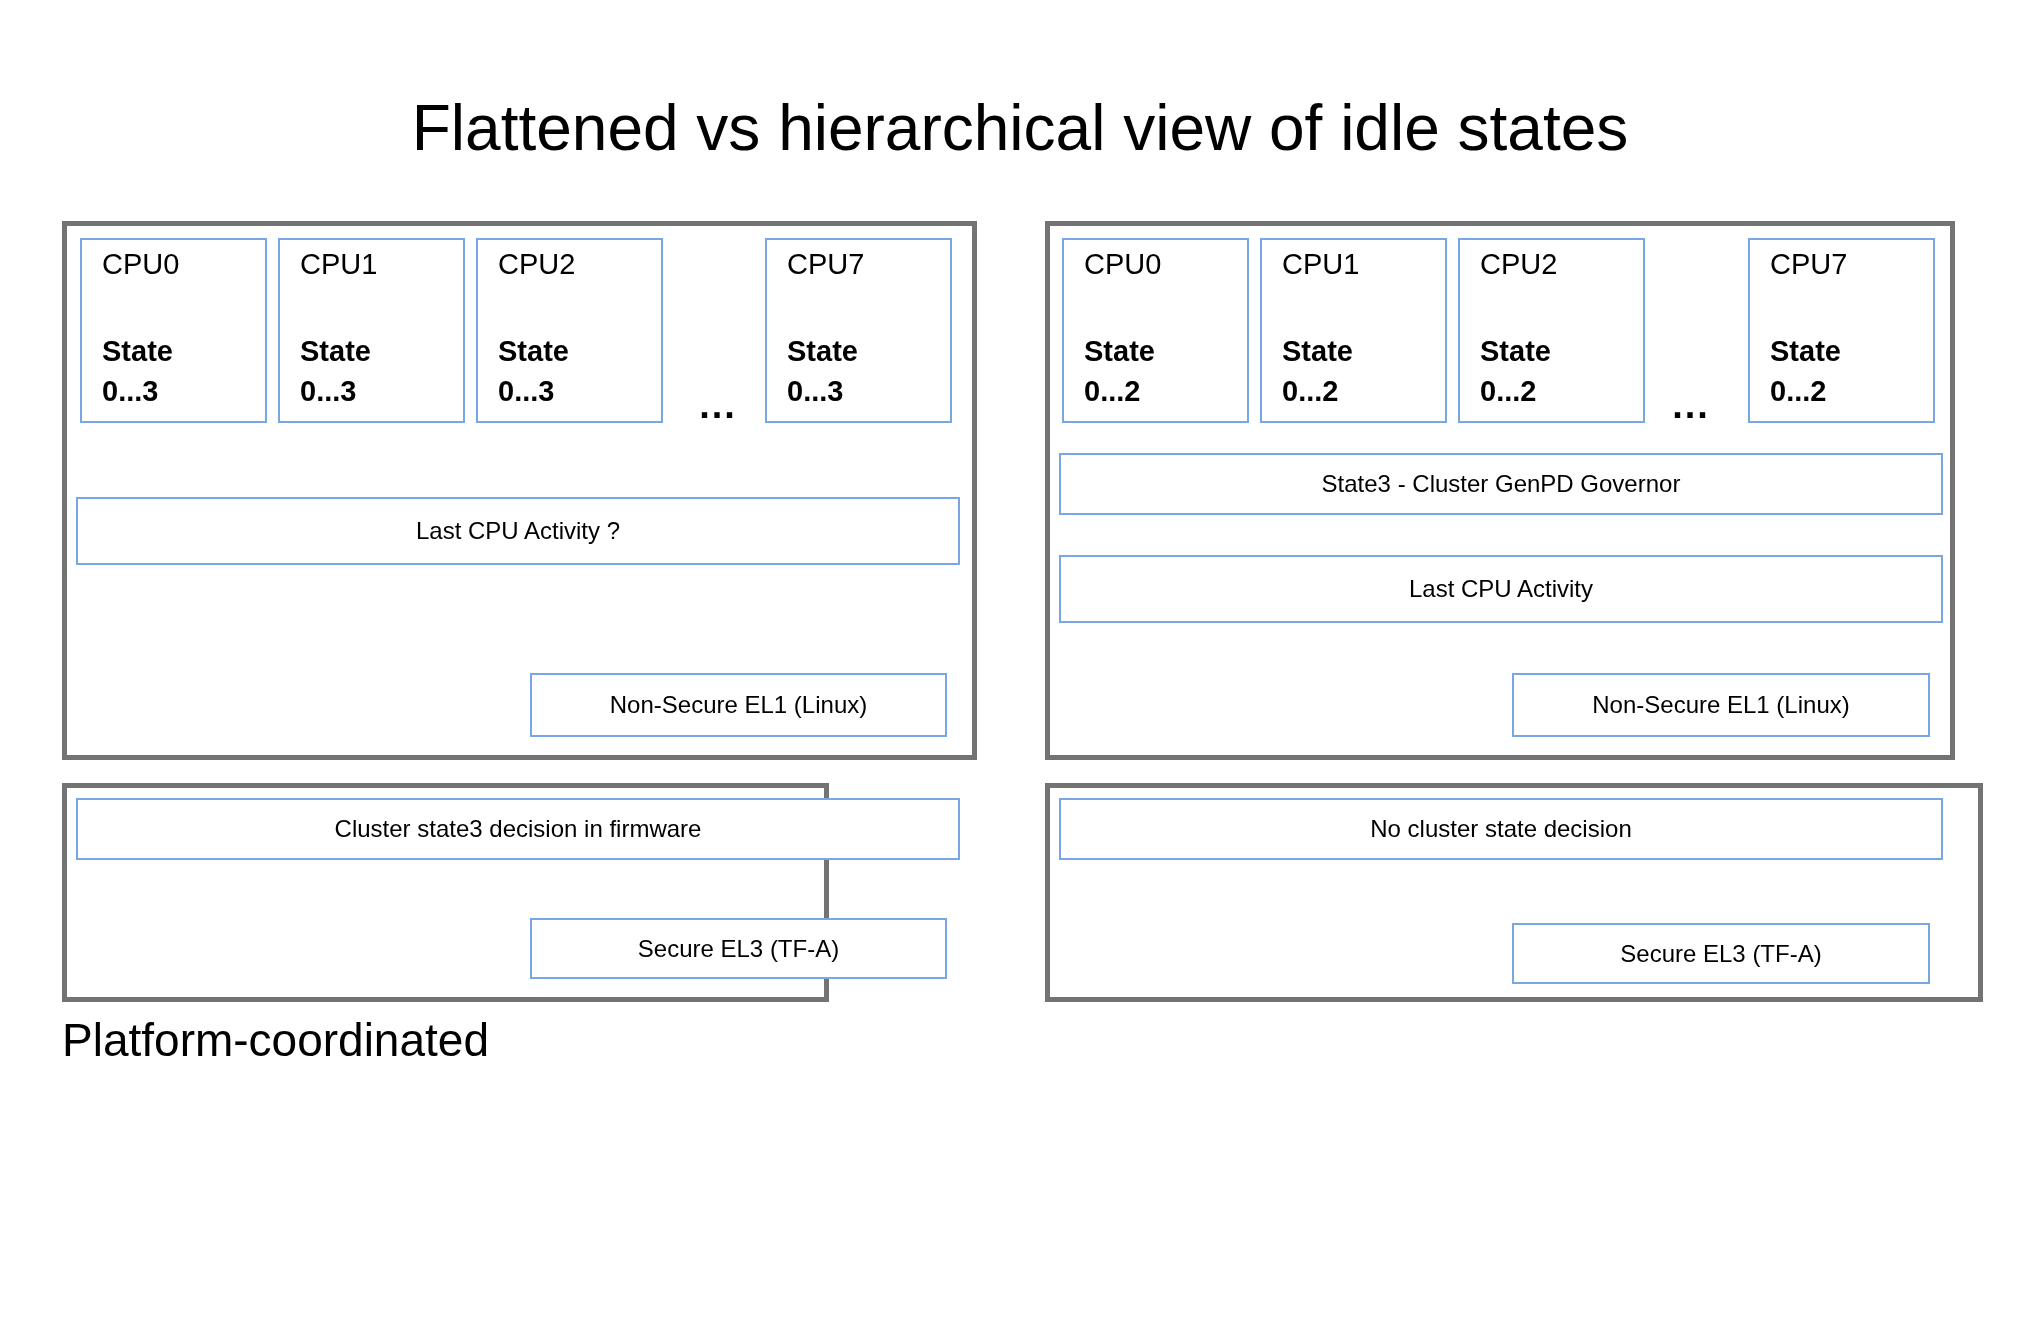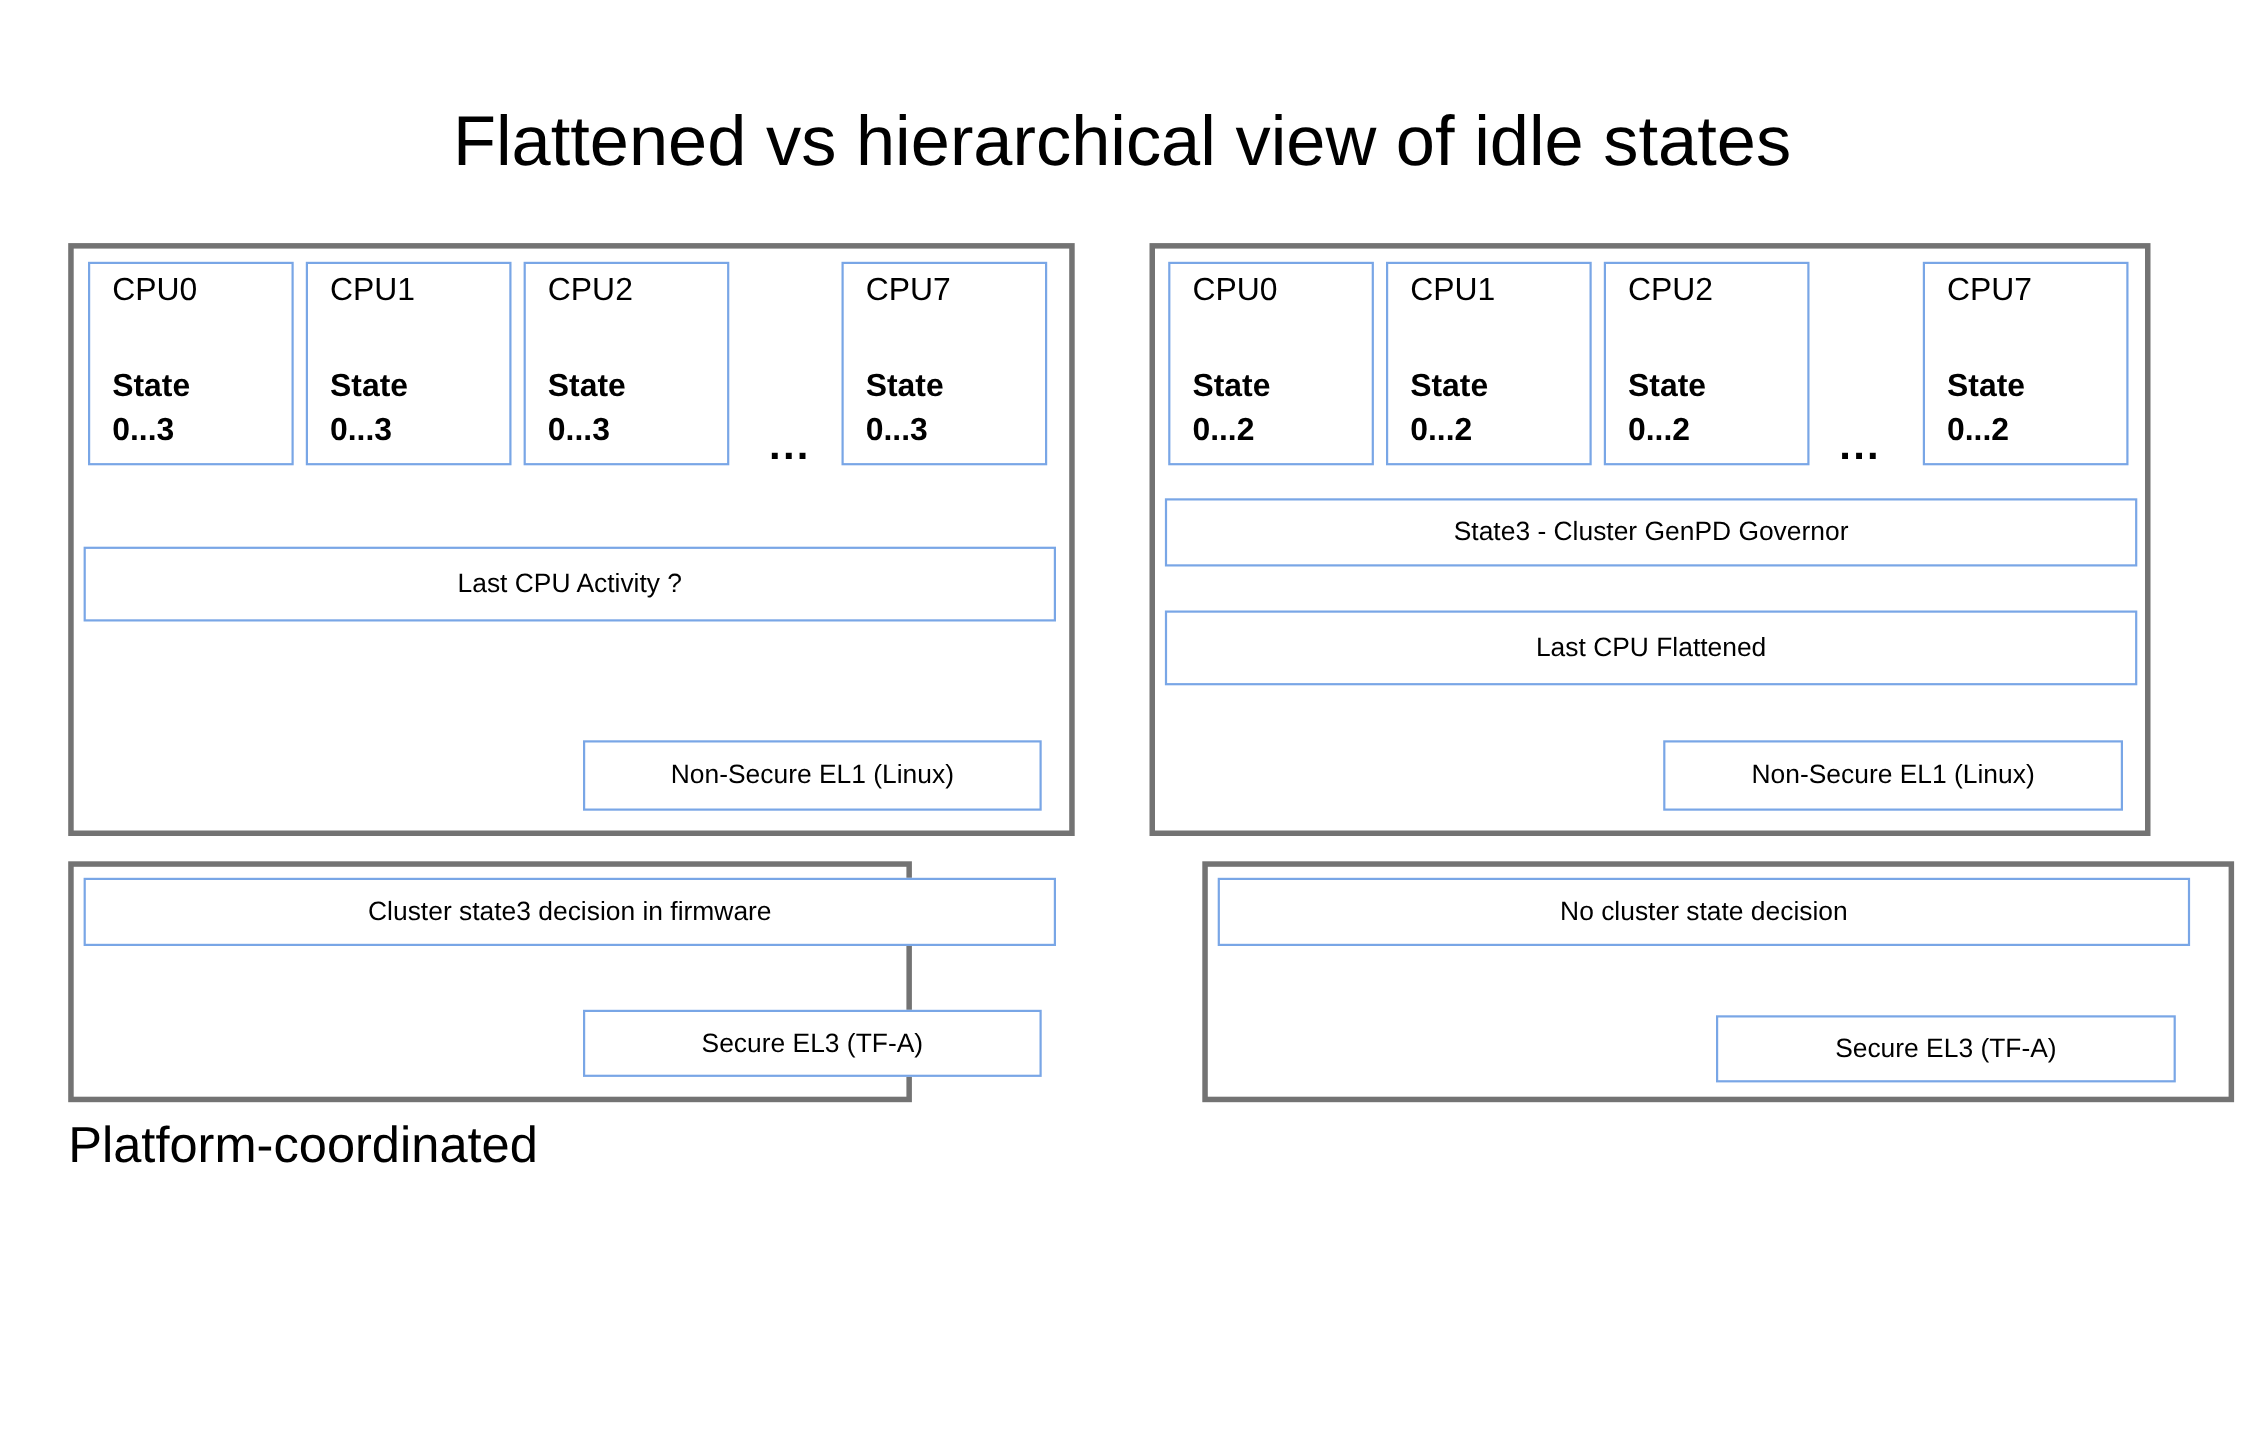--- a/index.html
+++ b/index.html
@@ -11,21 +11,21 @@
     position:absolute;left:0;top:98px;width:2040px;text-align:center;
     font-size:64px;line-height:60px;white-space:nowrap;
   }
   .panel{
     position:absolute;border:5px solid #737373;background:#ffffff;
     box-sizing:border-box;
   }
   .panel-upper-left{left:62px;top:221px;width:915px;height:539px;}
   .panel-lower-left{left:62px;top:783px;width:767px;height:219px;}
   .panel-upper-right{left:1045px;top:221px;width:910px;height:539px;}
-  .panel-lower-right{left:1045px;top:783px;width:938px;height:219px;margin-left:48px;}
+  .panel-lower-right{left:1045px;top:783px;width:938px;height:219px;}
   .cpu-box{
     position:absolute;box-sizing:border-box;width:187px;height:185px;
     border:2px solid #79a6e6;background:#fff;
     display:flex;flex-direction:column;justify-content:space-between;
     padding:8px 8px 10px 20px;font-size:29px;
   }
   .cpu-state{line-height:40px;white-space:pre-line;font-weight:bold;}
   .wbox{
     position:absolute;box-sizing:border-box;border:2px solid #79a6e6;background:#fff;
     display:flex;align-items:center;justify-content:center;
@@ -90,21 +90,21 @@
     <div class="cpu-box" style="left:408px;top:12px;">
       <div>CPU2</div>
       <div class="cpu-state"><span>State</span><br><span>0...2</span></div>
     </div>
     <div class="ellipsis" style="left:606px;">...</div>
     <div class="cpu-box" style="left:698px;top:12px;">
       <div>CPU7</div>
       <div class="cpu-state"><span>State</span><br><span>0...2</span></div>
     </div>
     <div class="wbox bar" style="top:227px;height:62px;">State3 - Cluster GenPD Governor</div>
-    <div class="wbox bar" style="top:329px;">Last CPU Flattened</div>
+    <div class="wbox bar" style="top:329px;">Last CPU Activity</div>
     <div class="wbox" style="left:462px;top:447px;width:418px;height:64px;">Non-Secure EL1 (Linux)</div>
   </div>
 
   <div class="panel panel-lower-right">
     <div class="wbox bar" style="top:10px;height:62px;">No cluster state decision</div>
     <div class="wbox" style="left:462px;top:135px;width:418px;height:61px;">Secure EL3 (TF-A)</div>
   </div>
 
 
 </div>

